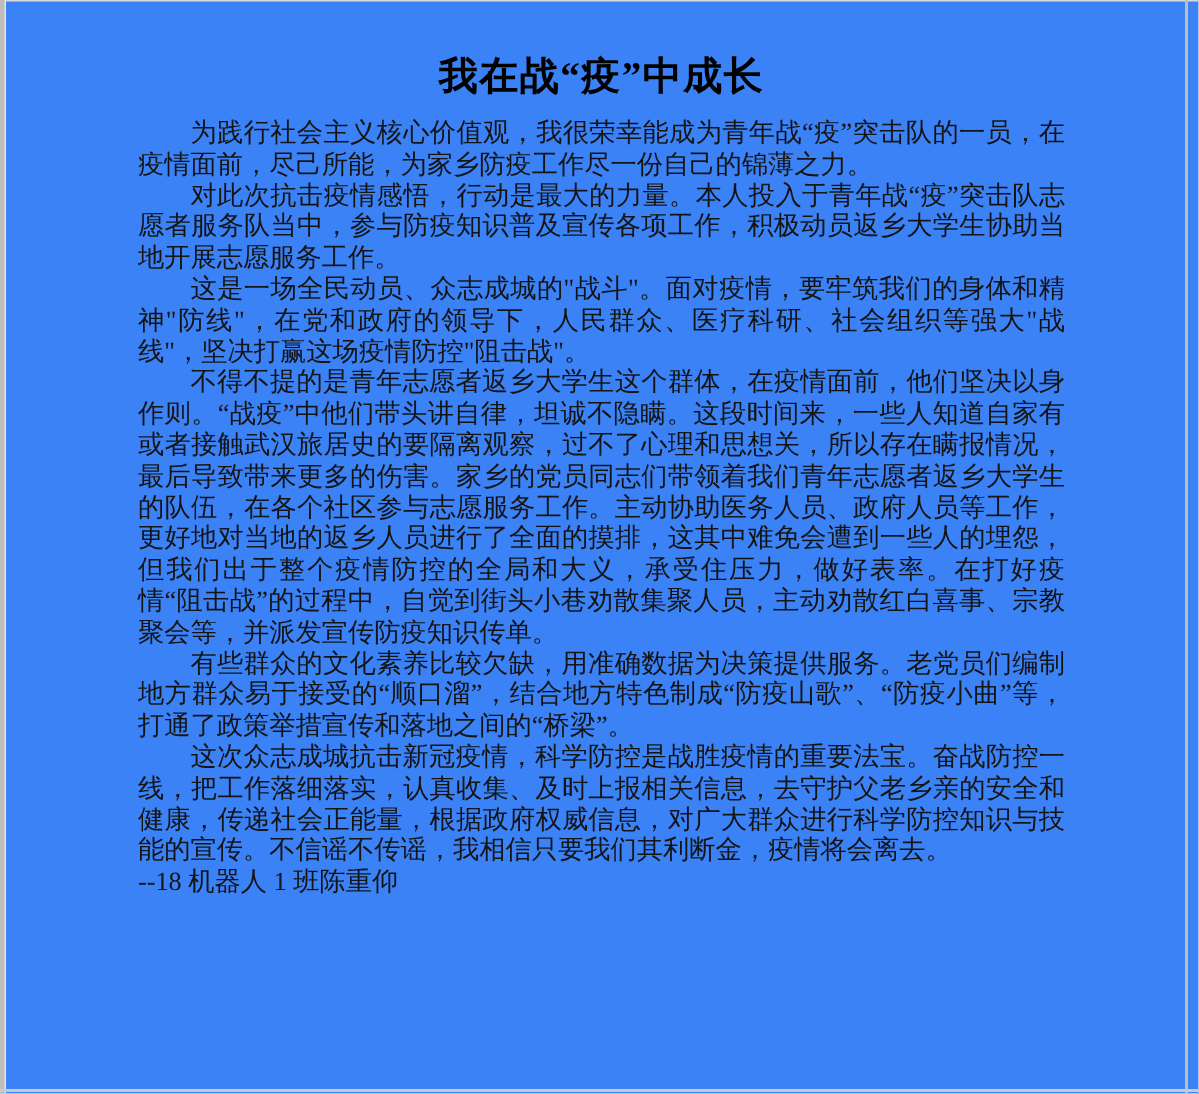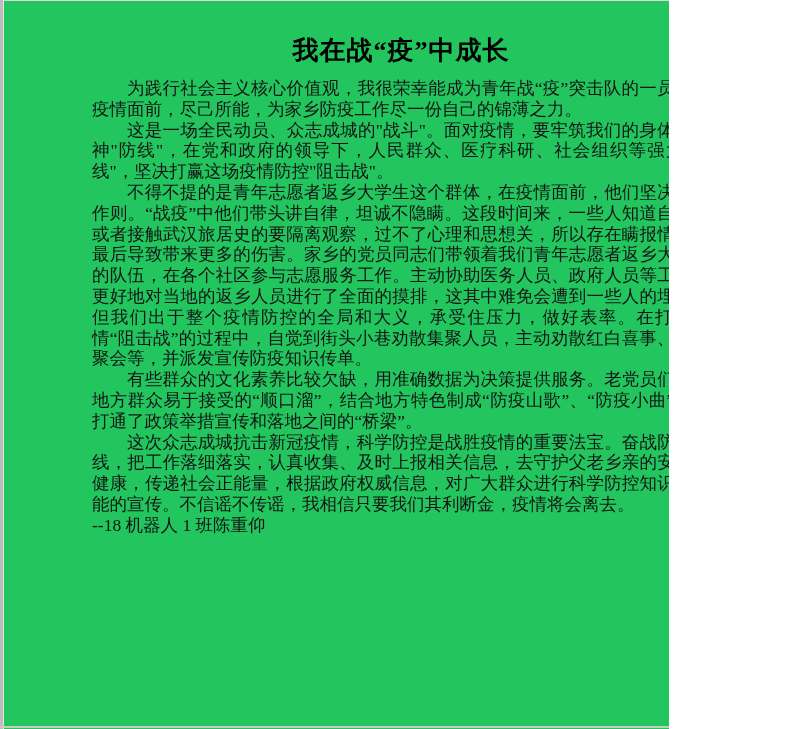--- a/index.html
+++ b/index.html
@@ -2,23 +2,23 @@
 <html><head>
 <meta charset="utf-8">
 <style>
   html, body {
     margin: 0;
     padding: 0;
     background: #ffffff;
   }
   .page {
     position: relative;
-    width: 669px;
+    width: 799px;
     height: 729px;
-    background: #22c55e;
+    background: #3b82f6;
     overflow: hidden;
     font-family: "Liberation Serif", "DejaVu Serif", serif;
   }
   
   .edge-left {
     position: absolute; left: 0; top: 0; bottom: 0; width: 3px;
     background: #bdbdbd; border-right: 1px solid #e3e3e3;
   }
   .edge-top {
     position: absolute; left: 4px; right: 0; top: 0; height: 1px;
@@ -70,20 +70,21 @@
 <div class="page">
   <div class="edge-left"></div>
   <div class="edge-top"></div>
   <div class="edge-right"></div>
   <div class="edge-bottom"></div>
 
   <div class="content">
     <h1 class="title">我在战“疫”中成长</h1>
     <div class="essay">
       <p>为践行社会主义核心价值观，我很荣幸能成为青年战“疫”突击队的一员，在疫情面前，尽己所能，为家乡防疫工作尽一份自己的锦薄之力。</p>
+      <p>对此次抗击疫情感悟，行动是最大的力量。本人投入于青年战“疫”突击队志愿者服务队当中，参与防疫知识普及宣传各项工作，积极动员返乡大学生协助当地开展志愿服务工作。</p>
       <p>这是一场全民动员、众志成城的"战斗"。面对疫情，要牢筑我们的身体和精神"防线"，在党和政府的领导下，人民群众、医疗科研、社会组织等强大"战线"，坚决打赢这场疫情防控"阻击战"。</p>
       <p>不得不提的是青年志愿者返乡大学生这个群体，在疫情面前，他们坚决以身作则。“战疫”中他们带头讲自律，坦诚不隐瞒。这段时间来，一些人知道自家有或者接触武汉旅居史的要隔离观察，过不了心理和思想关，所以存在瞒报情况，最后导致带来更多的伤害。家乡的党员同志们带领着我们青年志愿者返乡大学生的队伍，在各个社区参与志愿服务工作。主动协助医务人员、政府人员等工作，更好地对当地的返乡人员进行了全面的摸排，这其中难免会遭到一些人的埋怨，但我们出于整个疫情防控的全局和大义，承受住压力，做好表率。在打好疫情“阻击战”的过程中，自觉到街头小巷劝散集聚人员，主动劝散红白喜事、宗教聚会等，并派发宣传防疫知识传单。</p>
       <p>有些群众的文化素养比较欠缺，用准确数据为决策提供服务。老党员们编制地方群众易于接受的“顺口溜”，结合地方特色制成“防疫山歌”、“防疫小曲”等，打通了政策举措宣传和落地之间的“桥梁”。</p>
       <p>这次众志成城抗击新冠疫情，科学防控是战胜疫情的重要法宝。奋战防控一线，把工作落细落实，认真收集、及时上报相关信息，去守护父老乡亲的安全和健康，传递社会正能量，根据政府权威信息，对广大群众进行科学防控知识与技能的宣传。不信谣不传谣，我相信只要我们其利断金，疫情将会离去。</p>
       <p class="signature">--18 机器人 1 班陈重仰</p>
     </div>
   </div>
 </div>
 
 </body></html>

